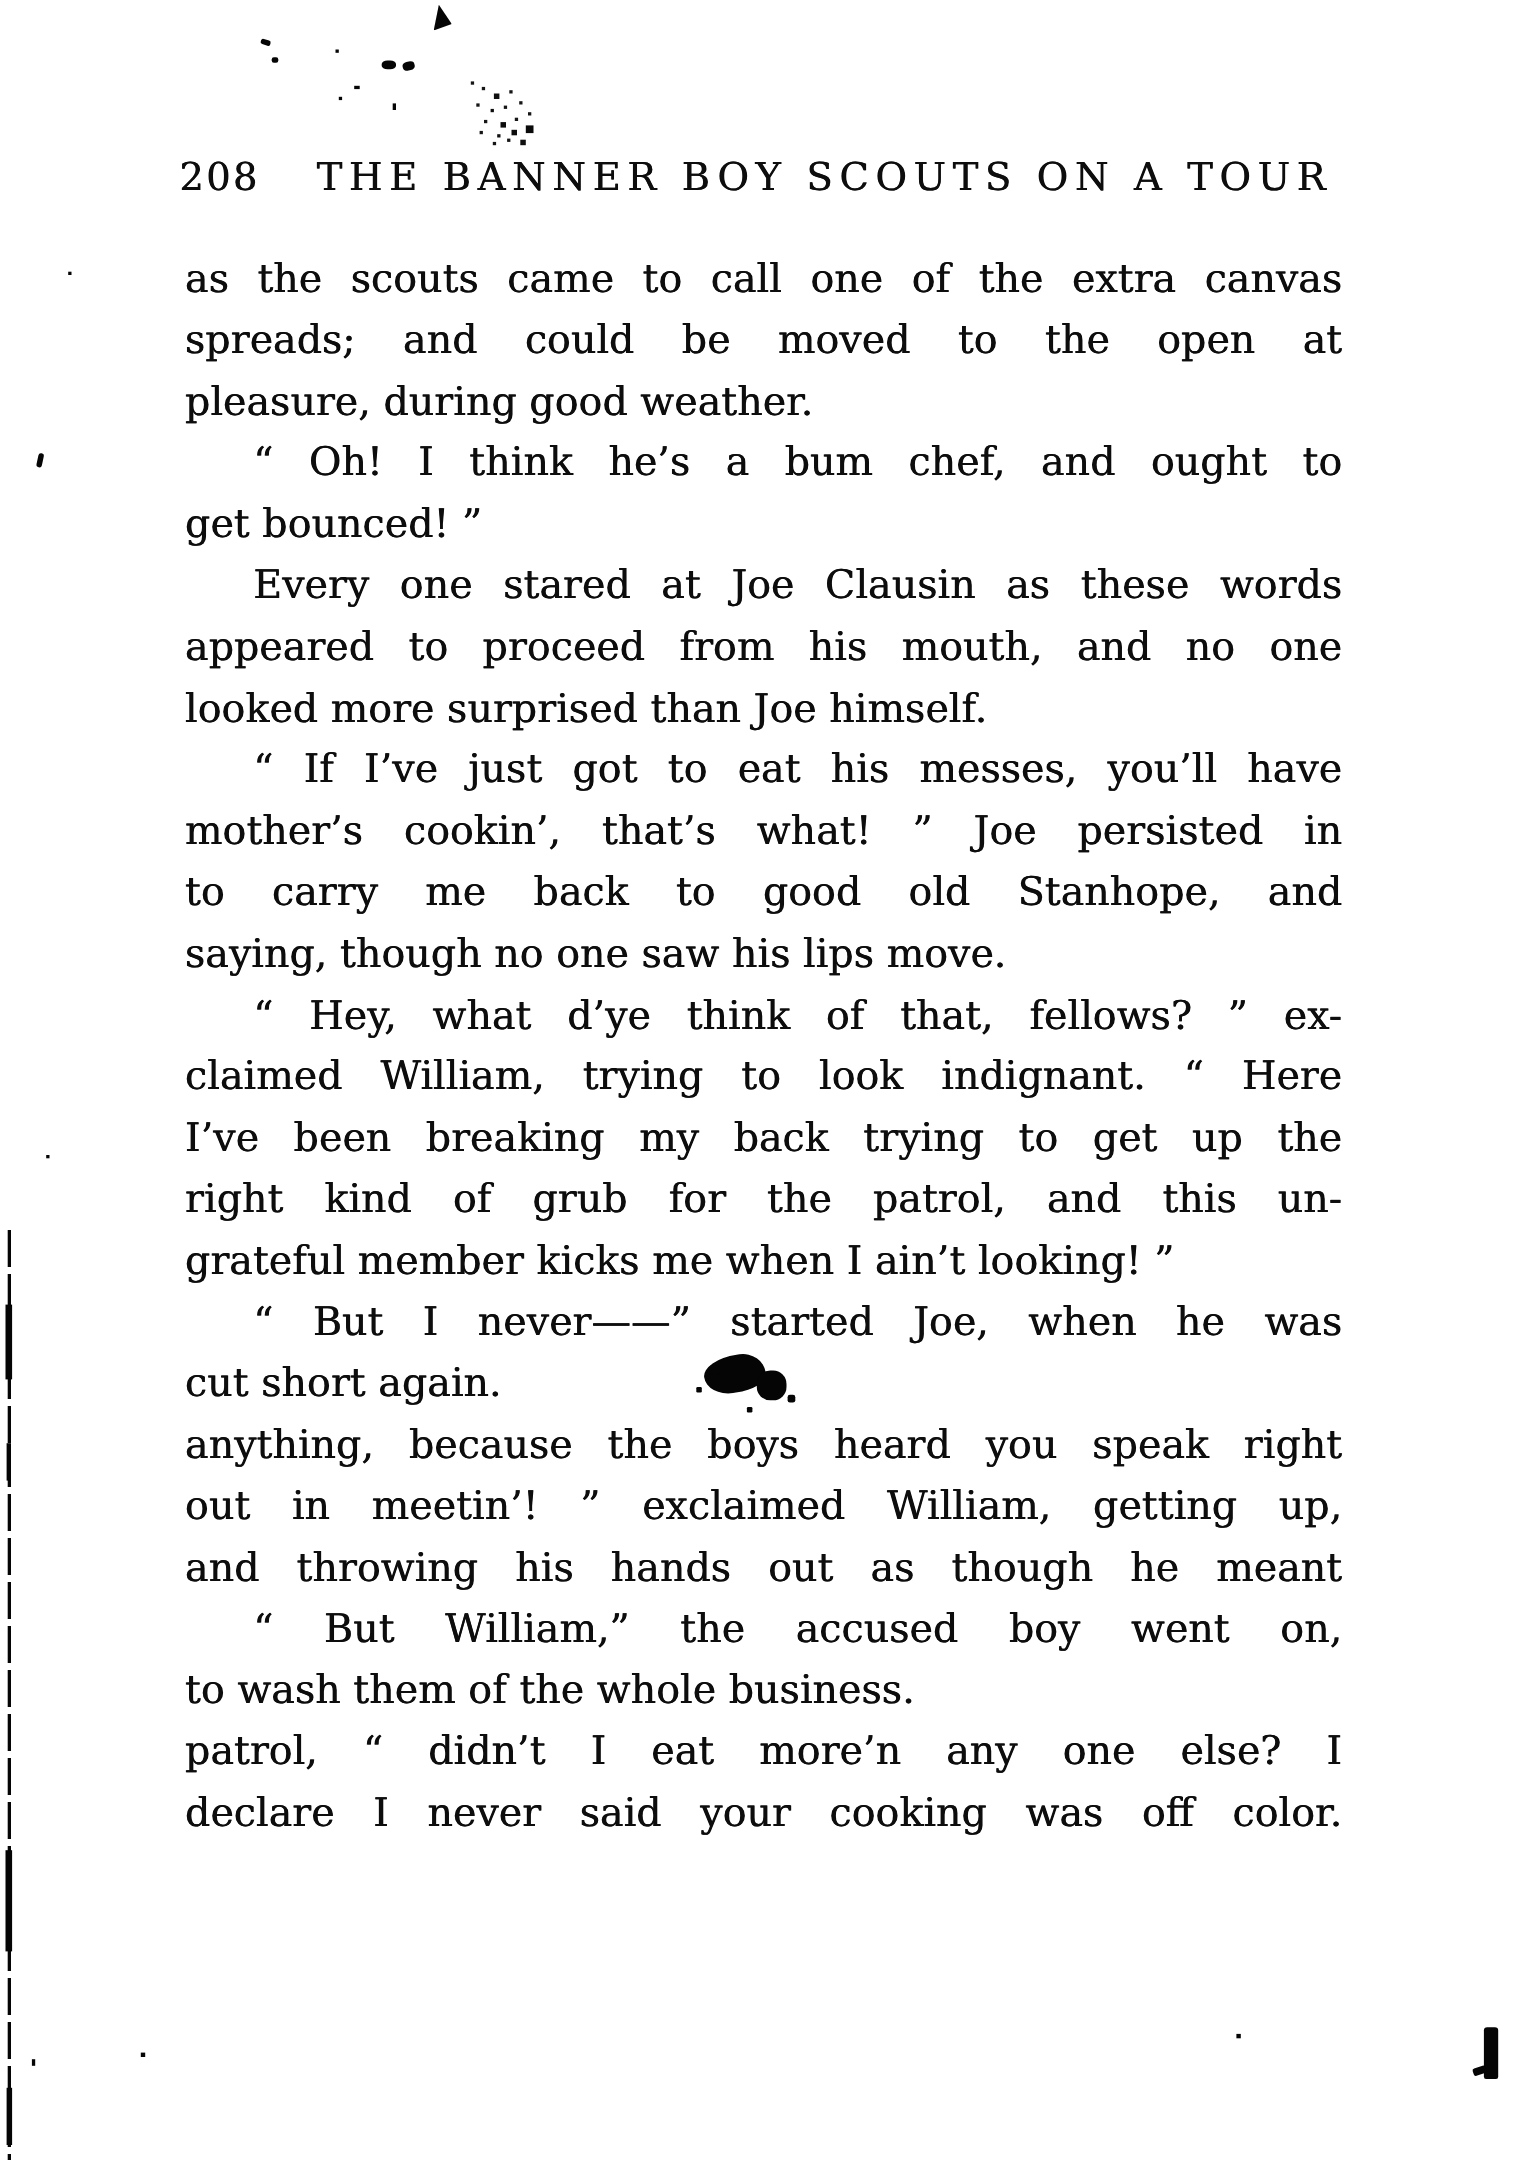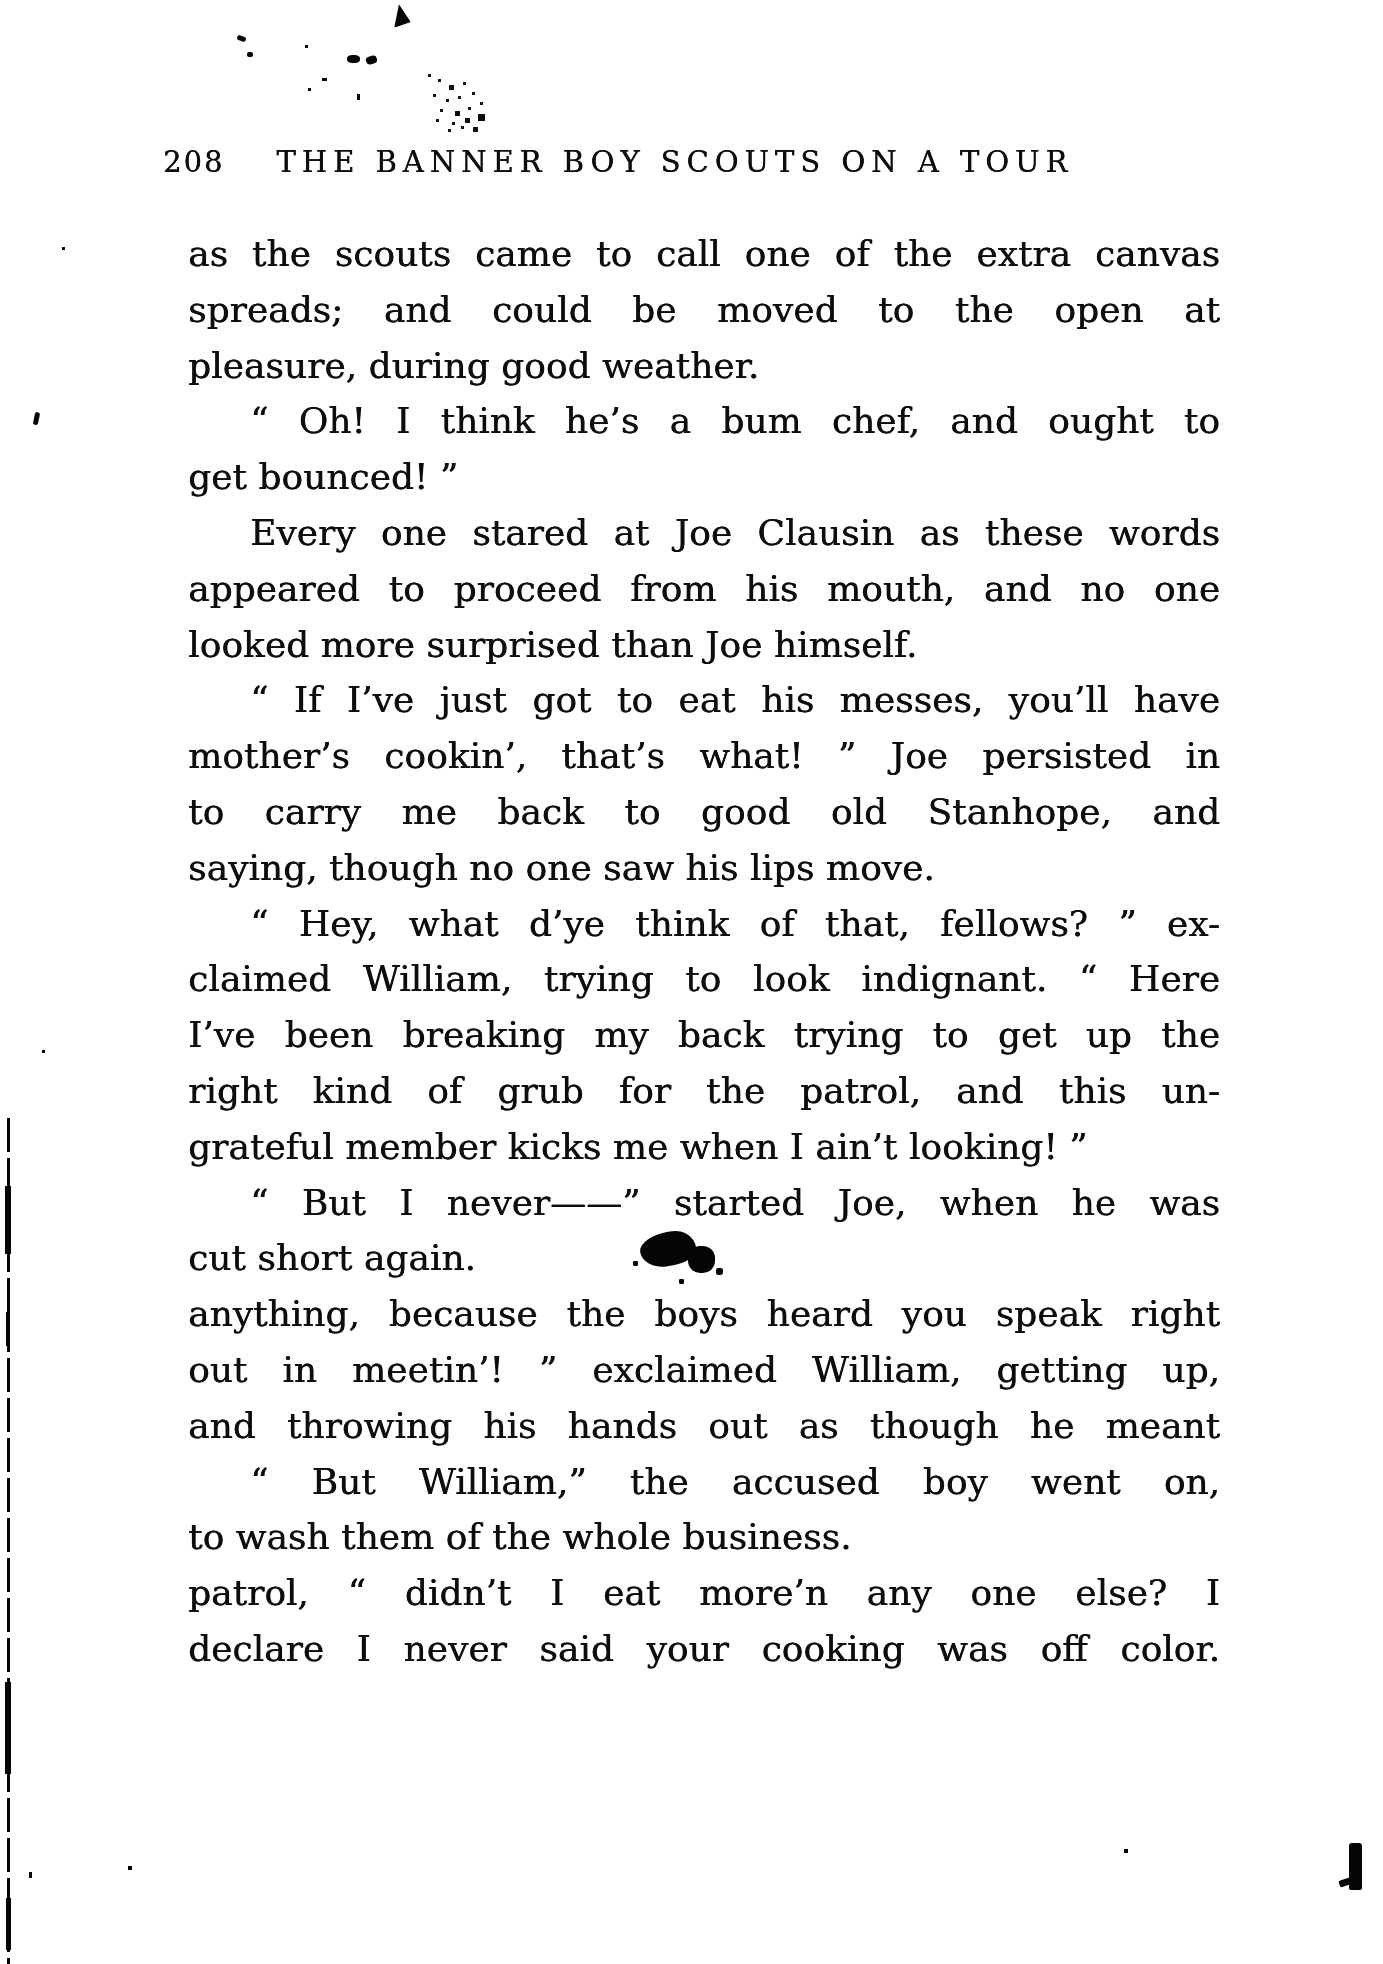--- a/index.html
+++ b/index.html
@@ -7,36 +7,35 @@
     position:relative;
     width:1383px;height:1964px;
     background:#ffffff;
     overflow:hidden;
     font-family:"DejaVu Serif","Liberation Serif",serif;
     color:#0d0d0d;
   }
   
   .running-head{
     position:absolute;left:163px;top:141px;width:1060px;
-    font-size:29px;line-height:42px;white-space:nowrap;
+    font-size:35px;line-height:42px;white-space:nowrap;
     text-shadow:0.4px 0 0 currentColor;
   }
   .folio{display:inline-block;margin-right:52px;letter-spacing:2px;}
   .head-title{display:inline-block;letter-spacing:6px;}
   
   .body-text{
     position:absolute;left:168px;top:226px;width:1052px;
     font-size:36px;
     text-shadow:0.45px 0 0 currentColor;
   }
   .line{
     height:55.8px;line-height:55.8px;
     text-align:justify;text-align-last:justify;
     white-space:normal;
-    margin-left:20px;
   }
   .line.indent{padding-left:62px;}
   .line.end{text-align:left;text-align-last:left;}
   
   .art{position:absolute;background:#050505;}
   .blob-tri{left:393px;top:4px;width:17px;height:23px;
     clip-path:polygon(42% 0,100% 82%,0 100%);transform:rotate(-6deg);}
   .sp1{left:237px;top:36px;width:9px;height:5px;transform:rotate(18deg);border-radius:2px;}
   .sp2{left:247px;top:52px;width:6px;height:5px;border-radius:2px;}
   .sp3{left:305px;top:45px;width:3px;height:3px;}

